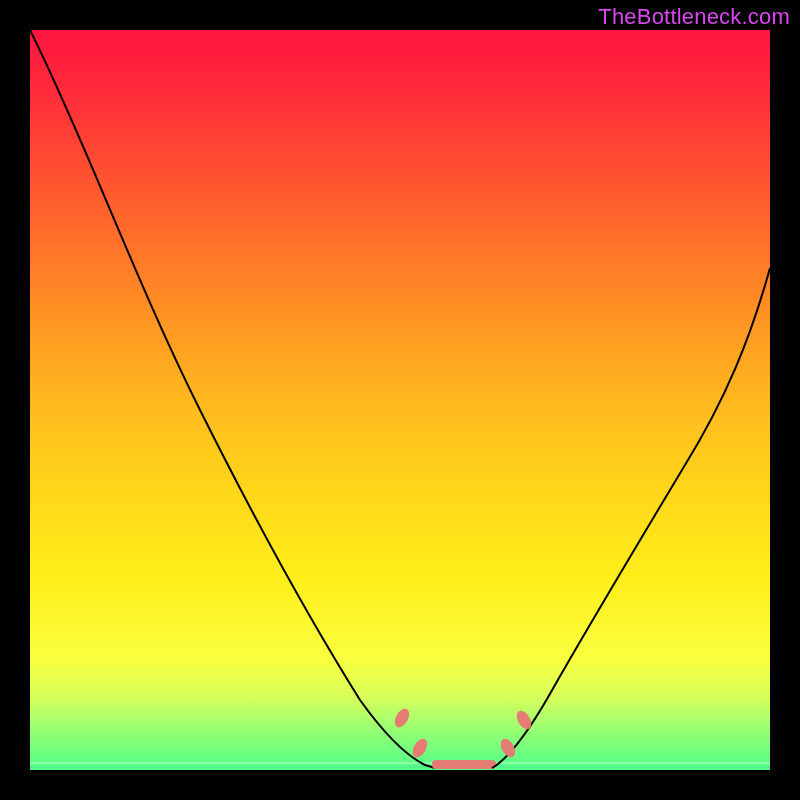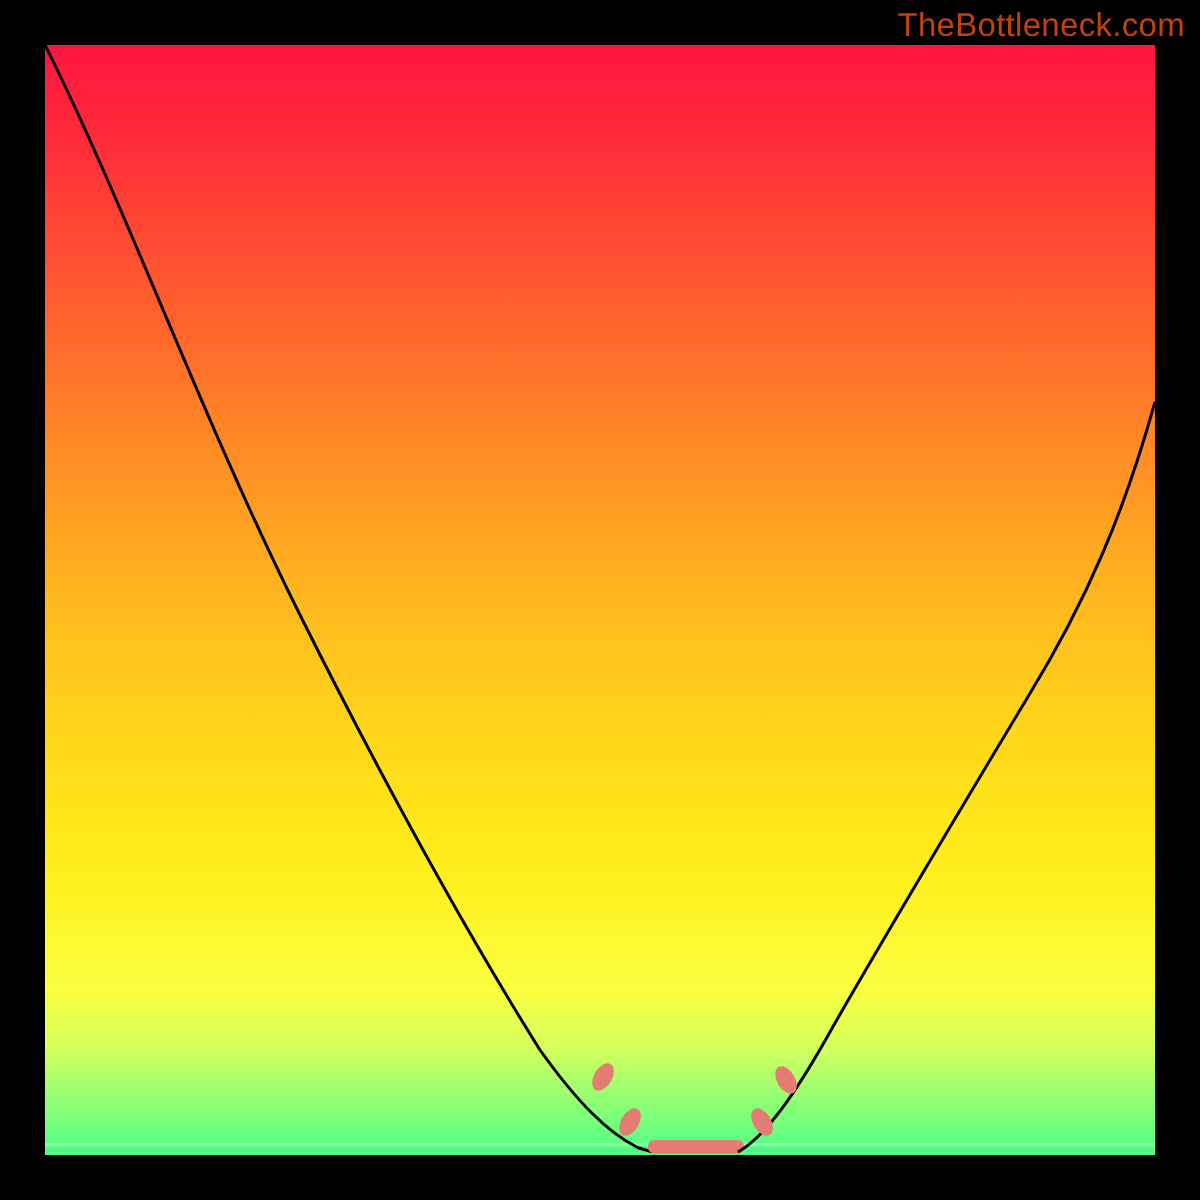--- a/index.html
+++ b/index.html
@@ -76,21 +76,21 @@
     fill: #e47c74;
   }
   .mark-cap {
     fill: #e47c74;
   }
 
   .watermark {
     position: absolute;
     top: 4px;
     right: 10px;
-    color: #c2410c;
+    color: #d946ef;
     font-size: 22px;
     letter-spacing: 0.2px;
     font-weight: 400;
   }
 </style>
 </head>
 <body>
 
 <div class="frame">
 

